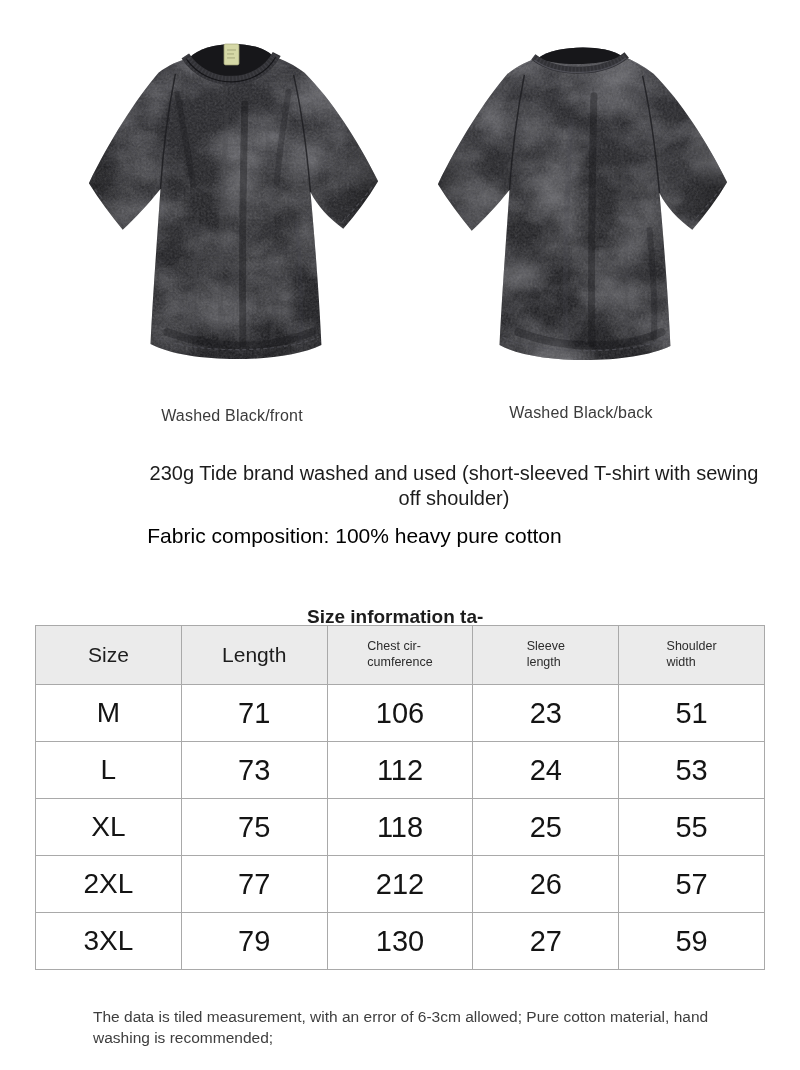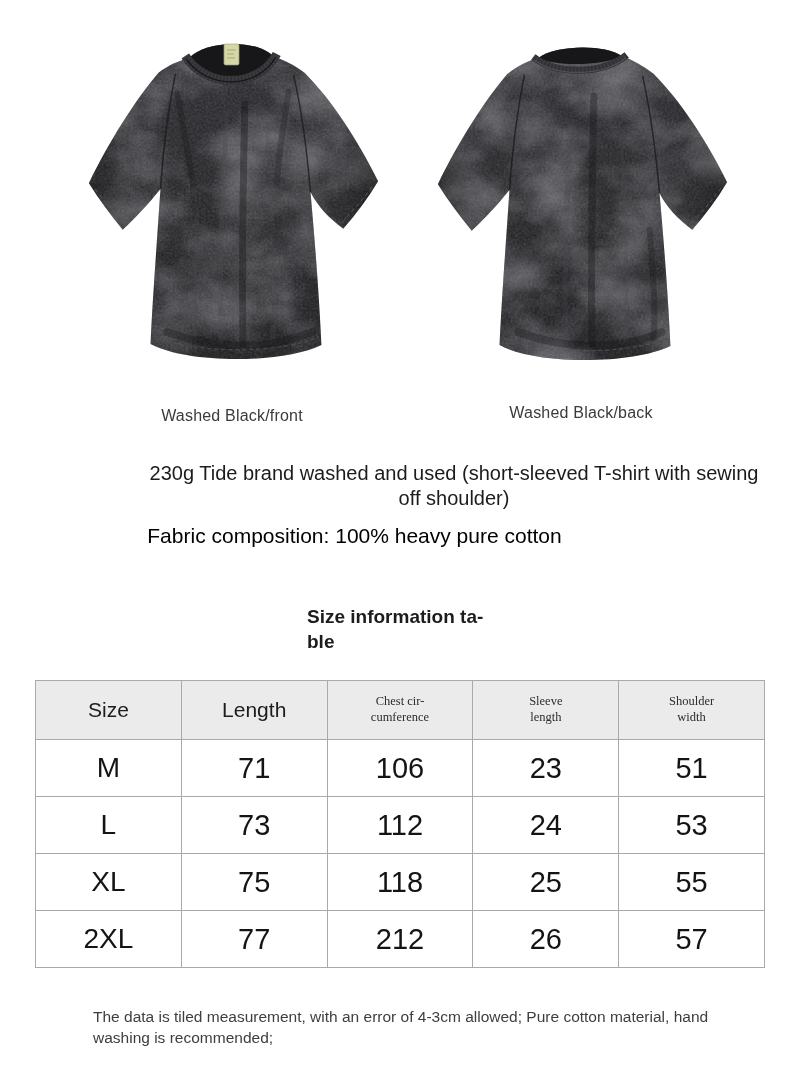--- a/index.html
+++ b/index.html
@@ -26,35 +26,35 @@
   .fabric{
     left:0;top:524px;width:709px;text-align:center;font-size:21px;
     color:#000000;
   }
   .size-title{
     left:307px;top:604px;width:210px;font-size:19px;line-height:25px;
     font-weight:bold;color:#1c1c1c;white-space:pre-line;margin:0;
   }
   
   table.size-table{
-    left:35px;top:680px;width:730px;position:absolute;
+    left:35px;top:625px;width:730px;position:absolute;
     border-collapse:collapse;table-layout:fixed;
     border:1px solid #8f8f8f;
     padding-left:36px;
   }
   .size-table th,.size-table td{
     border:1px solid #a9a9a9;text-align:center;vertical-align:middle;
     padding:0;
   }
   .size-table th{height:58px;background:#ebebeb;font-weight:normal;}
   .size-table td{height:56px;font-size:29px;color:#141414;}
   .size-table td.c-size{font-size:28px;}
   .h-big{font-size:21px;color:#1d1d1d;}
   .h-small{font-size:12.5px;color:#2c2c2c;}
-  .h-small span{display:inline-block;text-align:center;line-height:1.25;white-space:pre-line;font-family:Liberation Serif, serif;}
+  .h-small span{display:inline-block;text-align:left;line-height:1.25;white-space:pre-line;}
   .h-big span{white-space:pre-line;}
   
   .note{
     left:93px;top:1006px;width:645px;font-size:15.5px;line-height:21px;
     color:#3e3e3e;white-space:pre-line;
   }
 </style>
 </head>
 <body>
 
@@ -244,17 +244,24 @@
       <td>25</td>
       <td>55</td>
     </tr>
     <tr>
       <td class="c-size">2XL</td>
       <td>77</td>
       <td>212</td>
       <td>26</td>
       <td>57</td>
     </tr>
+    <tr>
+      <td class="c-size">3XL</td>
+      <td>79</td>
+      <td>130</td>
+      <td>27</td>
+      <td>59</td>
+    </tr>
   </tbody>
 </table>
 
-<div class="abs note">The data is tiled measurement, with an error of 4-3cm allowed; Pure cotton material, hand
+<div class="abs note">The data is tiled measurement, with an error of 6-3cm allowed; Pure cotton material, hand
 washing is recommended;</div>
 
 </body></html>

